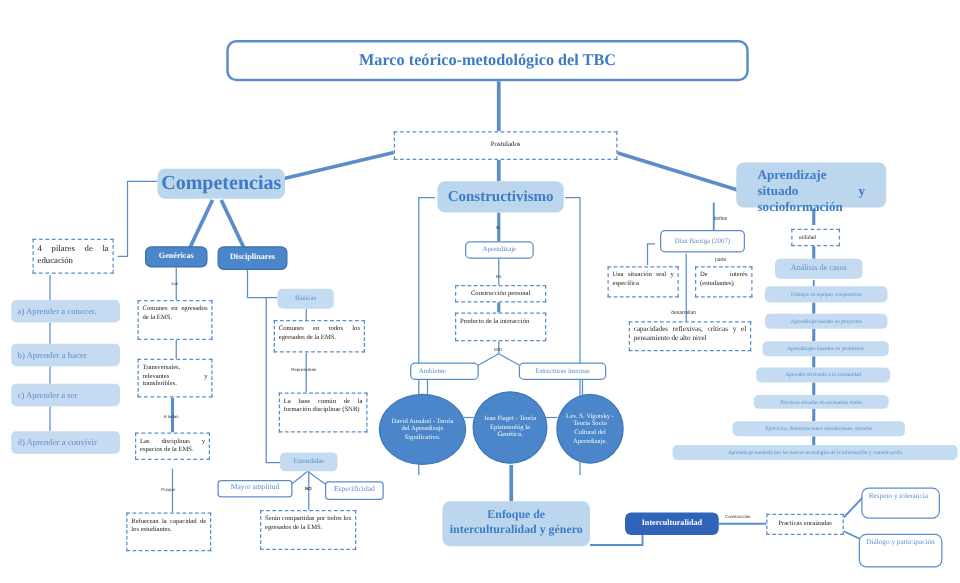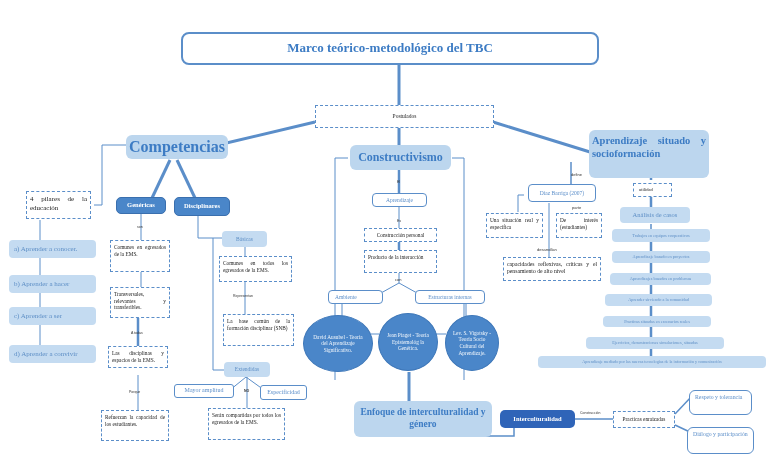--- a/index.html
+++ b/index.html
@@ -134,28 +134,28 @@
 <div class="n dashed" style="left:364px;top:228px;width:73px;height:14px;font-size:5.3px;">Construcción personal</div>
 <div class="n dashed just" style="left:364px;top:250px;width:73px;height:23px;font-size:5.3px;padding:3px;">Producto de la interacción</div>
 <div class="lbl" style="left:395px;top:277px;font-size:4px;">con</div>
 <div class="n outline" style="left:328px;top:290px;width:55px;height:14px;font-size:5.5px;border-radius:4px;justify-content:flex-start;padding-left:6px;">Ambiente</div>
 <div class="n outline" style="left:415px;top:290px;width:70px;height:14px;font-size:5.5px;border-radius:4px;">Estructuras internas</div>
 
 <div class="n ell" style="left:303px;top:315px;width:70px;height:57px;padding:6px;">David Ausubel - Teoría del Aprendizaje Significativo.</div>
 <div class="n ell" style="left:378px;top:313px;width:60px;height:58px;padding:6px;">Jean Piaget - Teoría Epistemológ la Genética.</div>
 <div class="n ell" style="left:445px;top:315px;width:54px;height:56px;padding:5px;">Lev. S. Vigotsky - Teoría Socio Cultural del Aprendizaje.</div>
 
-<div class="n solid-light title" style="left:354px;top:401px;width:138px;height:36px;font-size:9.5px;color:#3d7cc4;">Enfoque de interculturalidad y género</div>
+<div class="n solid-light title" style="left:354px;top:401px;width:118px;height:36px;font-size:9.5px;color:#3d7cc4;">Enfoque de interculturalidad y género</div>
 <div class="n solid-navy" style="left:500px;top:410px;width:75px;height:18px;font-size:6.5px;">Interculturalidad</div>
 <div class="lbl" style="left:580px;top:411px;font-size:3.5px;">Construcción</div>
 <div class="n dashed" style="left:613px;top:411px;width:62px;height:17px;font-size:5.3px;">Practicas enraizadas</div>
 <div class="n outline just" style="left:689px;top:390px;width:63px;height:25px;font-size:5.8px;padding:3px 5px;">Respeto y tolerancia</div>
 <div class="n outline just" style="left:687px;top:427px;width:67px;height:27px;font-size:5.8px;padding:3px 5px;">Diálogo y participación</div>
 
-<div class="n solid-light title just" style="left:589px;top:130px;width:120px;height:48px;font-size:10.5px;color:#3d7cc4;padding:4px 3px;">Aprendizaje situado y socioformación</div>
+<div class="n solid-light title just" style="left:589px;top:130px;width:120px;height:36px;font-size:10.5px;color:#3d7cc4;padding:4px 17px;">Aprendizaje situado y socioformación</div>
 <div class="lbl" style="left:571px;top:172px;font-size:4px;">define</div>
 <div class="n outline" style="left:528px;top:184px;width:68px;height:18px;font-size:5.5px;border-radius:4px;">Díaz Barriga (2007)</div>
 <div class="n dashed just" style="left:486px;top:213px;width:57px;height:25px;font-size:5.3px;padding:3px;">Una situación real y específica</div>
 <div class="lbl" style="left:572px;top:205px;font-size:4px;">parte</div>
 <div class="n dashed just" style="left:556px;top:213px;width:46px;height:25px;font-size:5.3px;padding:3px;">De interés (estudiantes)</div>
 <div class="lbl" style="left:537px;top:247px;font-size:4px;">desarrollan</div>
 <div class="n dashed just" style="left:503px;top:257px;width:98px;height:24px;font-size:5.7px;padding:3px;">capacidades reflexivas, críticas y el pensamiento de alto nivel</div>
 <div class="n dashed" style="left:633px;top:183px;width:39px;height:14px;font-size:4.5px;justify-content:flex-start;padding-left:5px;">utilidad</div>
 
 <div class="n solid-light-thin" style="left:620px;top:207px;width:70px;height:16px;font-size:6.5px;">Análisis de casos</div>

